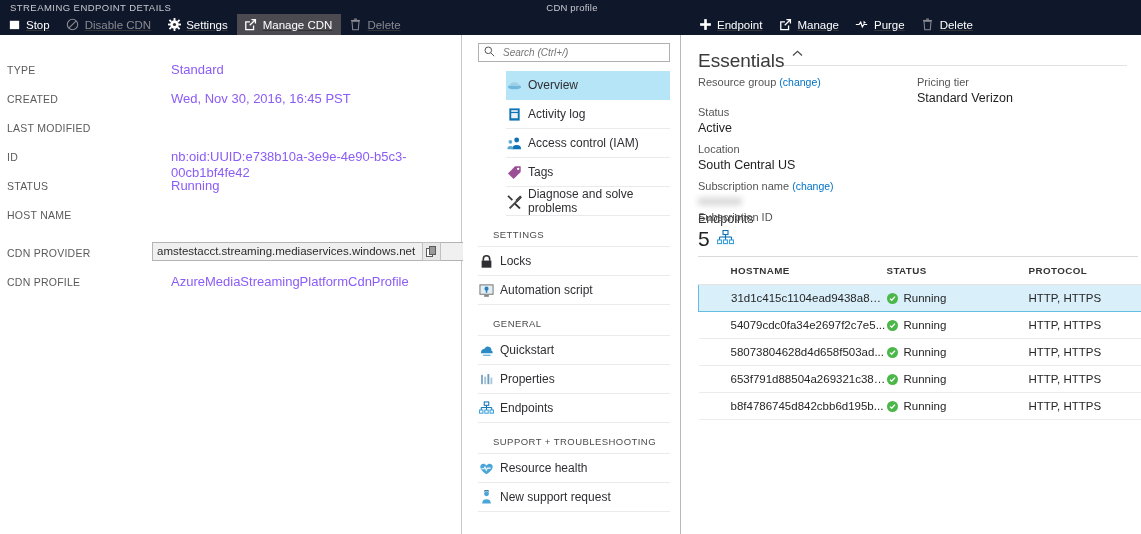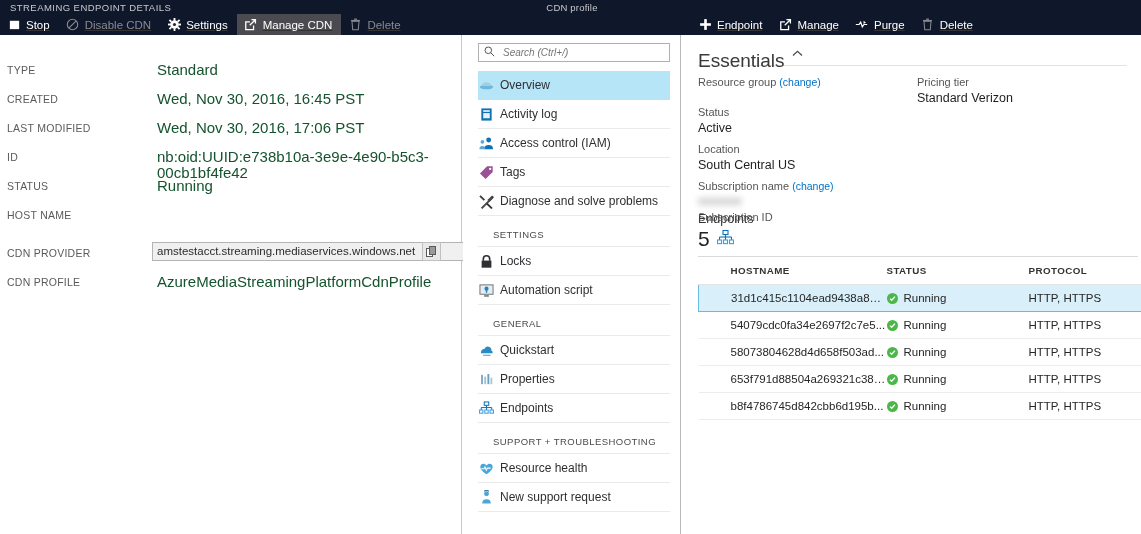--- a/index.html
+++ b/index.html
@@ -59,22 +59,22 @@
     border-right: 1px solid #c8c8c8;
     box-sizing: border-box;
   }
   .kv { position: absolute; left: 0; width: 100%; height: 29px; }
   .kv .k {
     position: absolute; left: 7px; top: 0;
     font-size: 10.5px; letter-spacing: .25px; color: #5a5a5a;
     text-transform: uppercase; line-height: 14px;
   }
   .kv .v {
-    position: absolute; left: 157px; top: -1px;
-    font-size: 15px; color: #14532d; line-height: 16px;
+    position: absolute; left: 171px; top: -1px;
+    font-size: 13px; color: #8b5cf6; line-height: 16px;
   }
   .hostbox {
     position: absolute; left: 152px; top: 207px;
     width: 318px; height: 19px;
     border: 1px solid #b4b4b4; background: #f0f0f0;
     box-sizing: border-box;
     font-size: 11.5px; color: #2b2b2b;
     padding: 2px 0 0 4px;
     overflow: hidden; white-space: nowrap;
   }
@@ -100,21 +100,21 @@
     display: flex; align-items: center; gap: 6px;
     height: 19px; border: 1px solid #b0b0b0; background: #fff;
     padding: 0 5px; box-sizing: border-box;
   }
   .searchbox input {
     border: 0; outline: 0; flex: 1; min-width: 0;
     font-family: "Liberation Sans", sans-serif;
     font-size: 10px; font-style: italic; color: #6b6b6b;
     background: transparent;
   }
-  .nav-list { margin-top: 9px; }
+  .nav-list { margin-top: 9px; padding-left: 28px; }
   .nav-item {
     display: flex; align-items: center; gap: 11px;
     height: 29px; padding-left: 19px;
     border-bottom: 1px solid #eaeaea;
     margin: 0 10px 0 15px;
     cursor: pointer; position: relative;
     font-size: 12px; color: #2f2f33;
     box-sizing: border-box;
   }
   .nav-item.selected {
@@ -307,21 +307,20 @@
         <div class="kv" style="top: 28px;">
           <div class="k">TYPE</div>
           <div class="v">Standard</div>
         </div>
         <div class="kv" style="top: 57px;">
           <div class="k">CREATED</div>
           <div class="v">Wed, Nov 30, 2016, 16:45 PST</div>
         </div>
         <div class="kv" style="top: 86px;">
           <div class="k">LAST MODIFIED</div>
-          <div class="v">Wed, Nov 30, 2016, 17:06 PST</div>
         </div>
         <div class="kv" style="top: 115px;">
           <div class="k">ID</div>
           <div class="v">nb:oid:UUID:e738b10a-3e9e-4e90-b5c3-00cb1bf4fe42</div>
         </div>
         <div class="kv" style="top: 144px;">
           <div class="k">STATUS</div>
           <div class="v">Running</div>
         </div>
         <div class="kv" style="top: 173px;">

